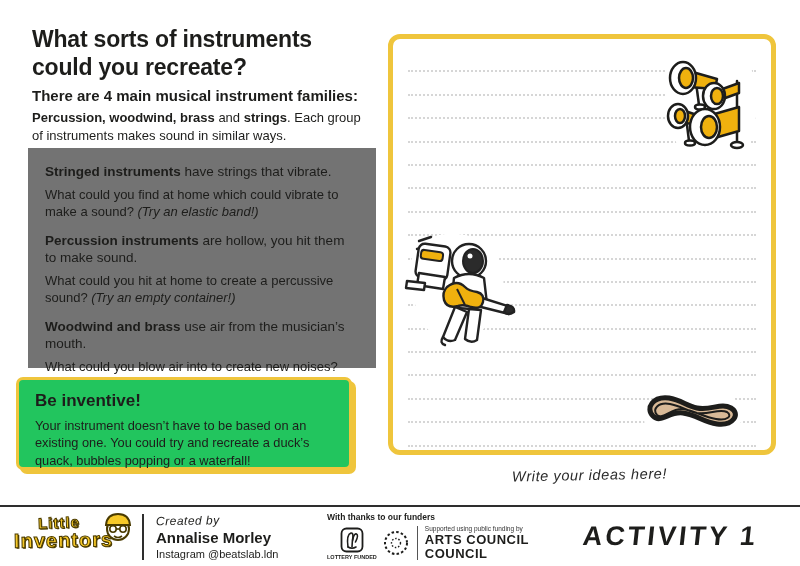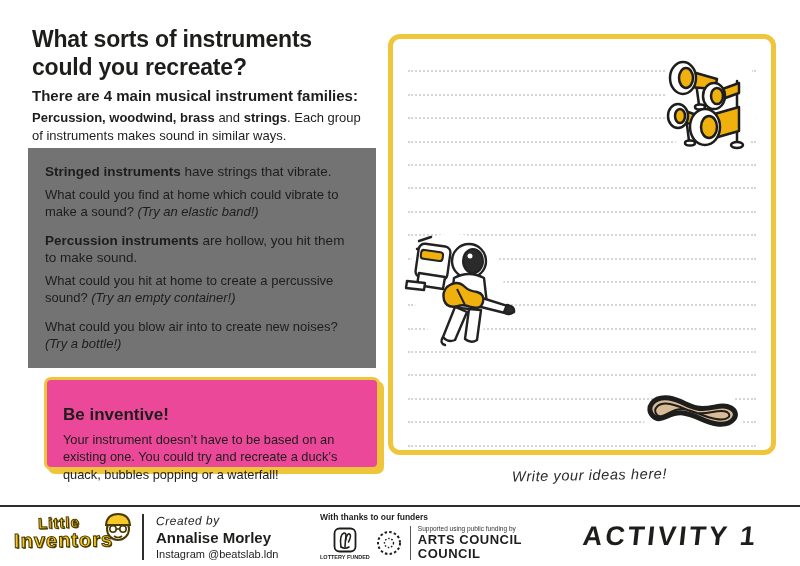--- a/index.html
+++ b/index.html
@@ -18,23 +18,23 @@
   .intro b{ font-weight:700; }
 
   .families-box{ position:absolute; left:28px; top:148px; width:348px; height:220px;
     background:#737373; padding:15px 17px 10px; }
   .family-section{ margin-bottom:11px; }
   .family-lead{ font-size:13.5px; line-height:1.3; margin-bottom:5px; }
   .family-lead strong{ font-weight:700; }
   .family-question{ font-size:13px; line-height:1.35; }
   .family-question em{ font-style:italic; }
 
-  .inventive-box{ position:absolute; left:44px; top:377px; width:336px; height:93px;
-    background:#ec4899; border:3px solid #efc53c; border-radius:7px;
-    box-shadow:4px 4px 0 #efc53c; padding:25px 16px 0; }
+  .inventive-box{ position:absolute; left:16px; top:377px; width:336px; height:93px;
+    background:#22c55e; border:3px solid #efc53c; border-radius:7px;
+    box-shadow:4px 4px 0 #efc53c; padding:11px 16px 0; }
   .inventive-title{ font-size:17px; font-weight:700; margin-bottom:6px; }
   .inventive-body{ font-size:12.8px; line-height:1.35; }
 
   
   .ideas-panel{ position:absolute; left:388px; top:34px; width:388px; height:421px;
     background:#fff; border:5px solid #efc53c; border-radius:12px; }
   .lines{ position:absolute; inset:0; padding:10px 15px 0; display:flex; flex-direction:column; }
   .dline{ height:23.4px; border-bottom:2px dotted #d6d6d6; }
   .illu{ position:absolute; }
   .illu-horns{ top:14px; right:12px; width:100px; height:118px; }
@@ -54,21 +54,21 @@
   .logo-word2{ position:absolute; left:14px; top:22px; font-size:20px; font-weight:800;
     color:#f7c928; -webkit-text-stroke:1px #4a3b00;
     text-shadow:1px 1px 0 #4a3b00; letter-spacing:1px; transform:rotate(-1deg); }
   .logo-url{ position:absolute; left:46px; top:59px; font-size:7.5px; font-style:italic; color:#b99c2e; }
   .logo-kid{ position:absolute; left:101px; top:3px; width:34px; height:34px; }
   .v-divider{ width:2px; height:46px; background:#2e2e2e; margin:0 12px 0 0; }
   .created-block{ width:150px; }
   .created-label{ font-size:12px; font-style:italic; letter-spacing:0.5px; transform:rotate(-1deg); margin-bottom:2px; }
   .creator-name{ font-size:15px; font-weight:700; margin-bottom:2px; }
   .creator-ig{ font-size:11px; font-weight:400; }
-  .funders-block{ margin-left:14px; }
+  .funders-block{ margin-left:21px; }
   .funders-label{ font-size:8.5px; font-weight:700; margin-bottom:3px; }
   .funders-row{ display:flex; align-items:center;justify-content:center; }
   .lottery{ display:flex; flex-direction:column; align-items:center; margin-right:5px; }
   .lottery-label{ font-size:5.5px; font-weight:700; margin-top:1px; }
   .ace-divider{ width:1px; height:34px; background:#555; margin:0 7px; }
   .ace-support{ font-size:6.5px; color:#333; margin-bottom:1px; }
   .ace-name{ font-size:13px; font-weight:700; letter-spacing:0.5px; line-height:1.05; }
   .footer-spacer{ flex:1; }
   .activity-label{ margin-right:42px; font-size:27px; font-weight:600;
     letter-spacing:3px; transform:skewX(-6deg); color:#1d1d1b; }
@@ -83,20 +83,21 @@
 <div class="families-box">
   <div class="family-section">
     <p class="family-lead"><strong>Stringed instruments</strong><span> have strings that vibrate.</span></p>
     <p class="family-question"><span>What could you find at home which could vibrate to make a sound? </span><em>(Try an elastic band!)</em></p>
   </div>
   <div class="family-section">
     <p class="family-lead"><strong>Percussion instruments</strong><span> are hollow, you hit them to make sound.</span></p>
     <p class="family-question"><span>What could you hit at home to create a percussive sound? </span><em>(Try an empty container!)</em></p>
   </div>
   <div class="family-section">
+    <p class="family-lead"><strong>Woodwind and brass</strong><span> use air from the musician’s mouth.</span></p>
     <p class="family-question"><span>What could you blow air into to create new noises? </span><em>(Try a bottle!)</em></p>
   </div>
 </div>
 
 <div class="inventive-box">
   <div class="inventive-title">Be inventive!</div>
   <p class="inventive-body">Your instrument doesn’t have to be based on an existing one. You could try and recreate a duck’s quack, bubbles popping or a waterfall!</p>
 </div>
 
 <div class="ideas-panel">

